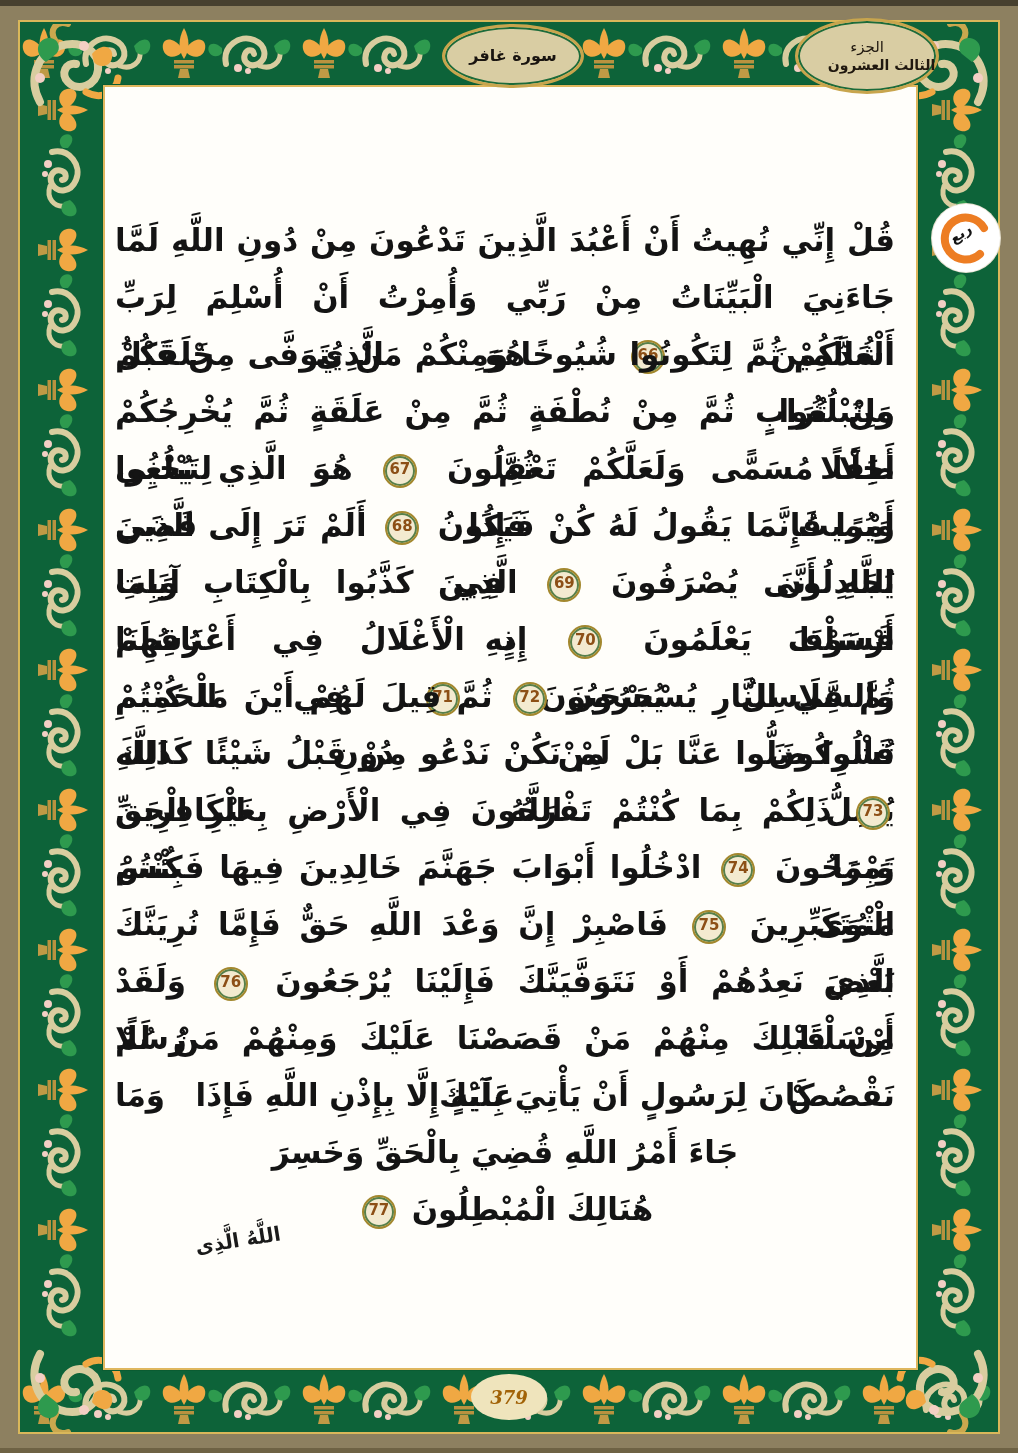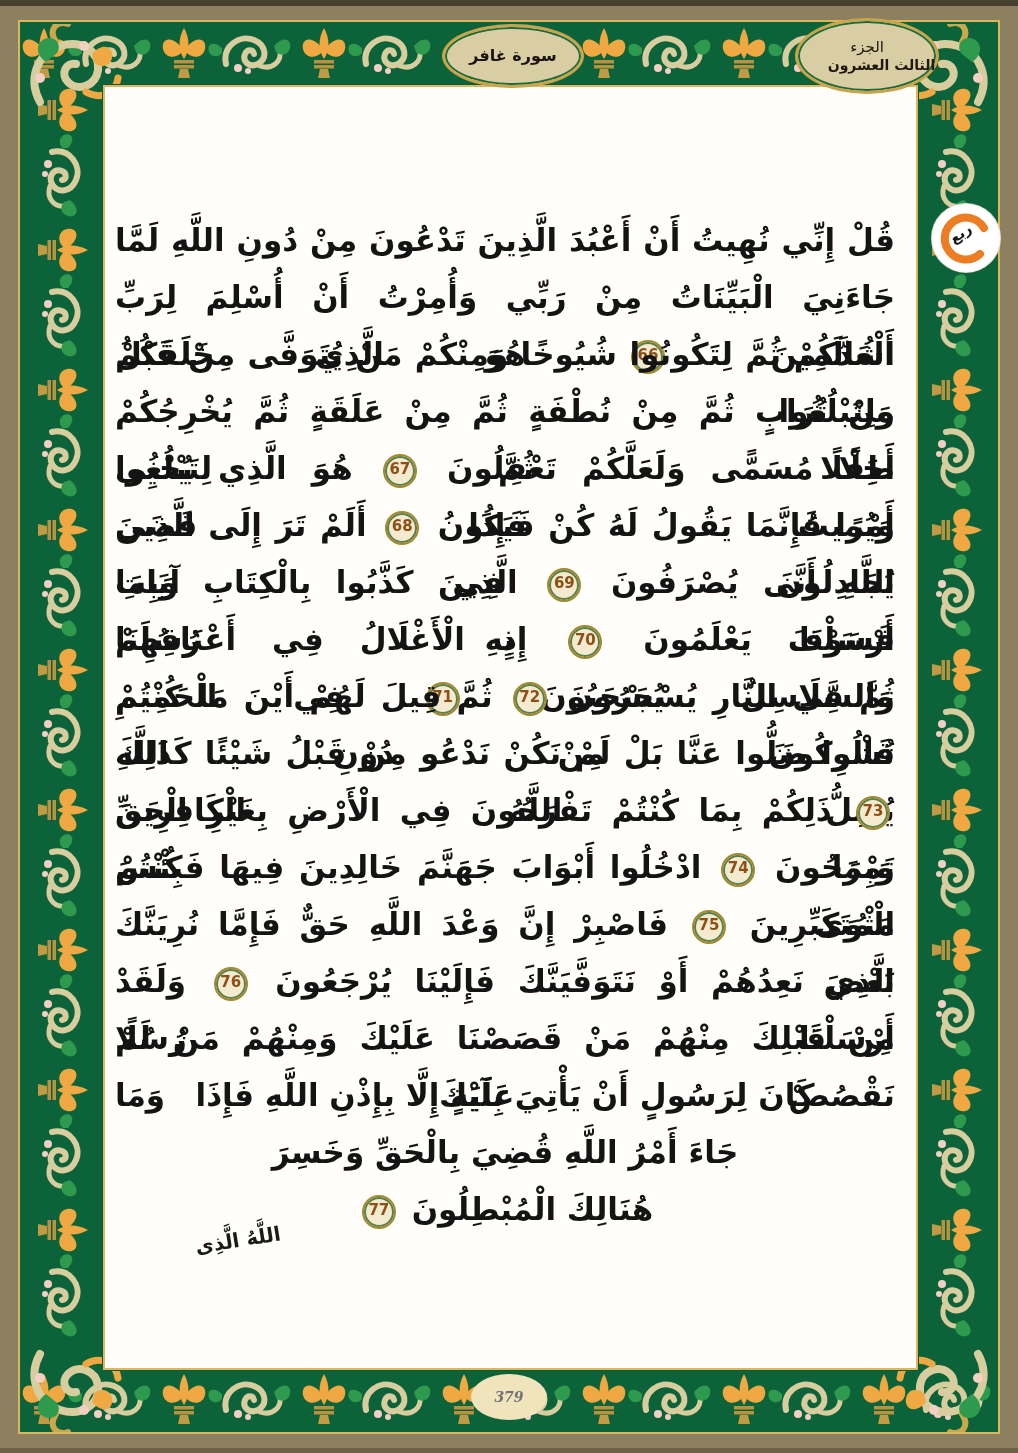--- a/index.html
+++ b/index.html
@@ -20,21 +20,21 @@
   .juz-cartouche{left:795px;top:18px;width:138px;height:70px;}
   .juz-cartouche .t1{font-size:15px;font-weight:normal;color:#20180f;direction:rtl;line-height:1.25;}
   .juz-cartouche .t2{font-size:14px;font-weight:bold;color:#20180f;direction:rtl;line-height:1.2;margin-left:29px;}
   
   .rub{position:absolute;left:932px;top:204px;width:68px;height:68px;border-radius:50%;background:#ffffff;
     box-shadow:0 0 0 1px #e8e2d2;display:flex;align-items:center;justify-content:center;}
   .rub svg{display:block;}
   
   .pagenum{position:absolute;left:471px;top:1374px;width:76px;height:46px;background:#efe4bc;
     border-radius:50%;display:flex;align-items:center;justify-content:center;}
-  .pagenum .n{font-family:"DejaVu Serif",serif;font-style:italic;font-weight:bold;font-size:14px;color:#737373;}
+  .pagenum .n{font-family:"DejaVu Serif",serif;font-style:italic;font-weight:bold;font-size:18px;color:#a16207;}
   
   .mushaf{position:absolute;left:115px;top:212px;width:780px;direction:rtl;}
   .line{height:57px;line-height:57px;font-size:31px;font-weight:bold;color:#141414;
     text-align:justify;text-align-last:justify;white-space:normal;
     font-family:"DejaVu Sans",sans-serif;letter-spacing:0px;}
   .line.center{text-align:center;text-align-last:center;}
   .ayah{display:inline;}
   .verse-circle{display:inline-block;width:30px;height:30px;border-radius:50%;background:#f3ead0;
     border:2px solid #a3882e;box-shadow:inset 0 0 0 2px #57804b;color:#8c4f16;
     font-size:15px;line-height:26px;text-align:left;vertical-align:middle;margin:0 5px;

